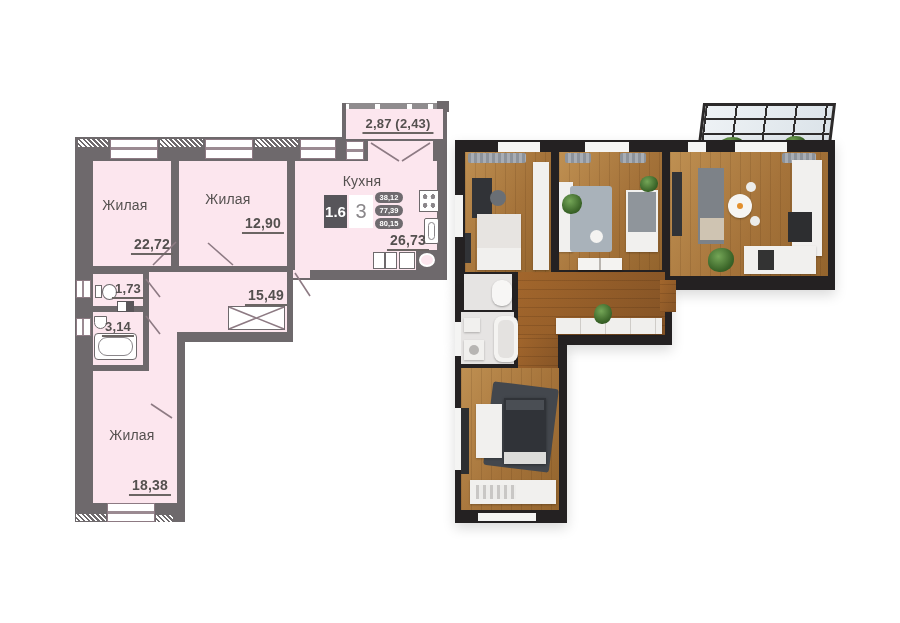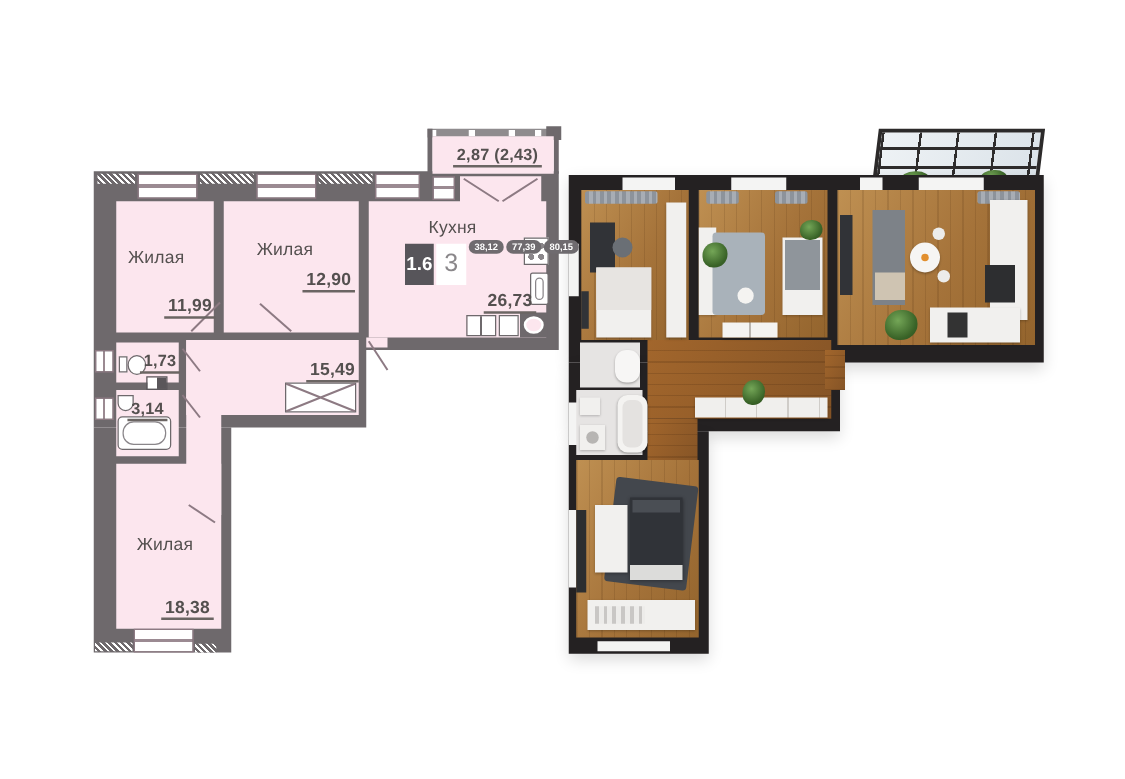--- a/index.html
+++ b/index.html
@@ -18,21 +18,21 @@
   .lbl{position:absolute;transform:translateX(-50%);color:#54504f;white-space:nowrap;
        font-size:14px;letter-spacing:.2px;z-index:6;}
   .area{font-weight:bold;border-bottom:2px solid #6b6563;padding:0 3px 1px;}
   .small-lbl{font-size:13px;}
   .overlay{position:absolute;left:0;top:0;z-index:5;pointer-events:none;}
   .badge{display:flex;align-items:flex-start;gap:2px;z-index:7;}
   .badge-dark{width:23px;height:33px;background:#57555a;color:#fff;font-size:15px;font-weight:bold;
               display:flex;align-items:center;justify-content:center;margin-top:3px;}
   .badge-num{width:24px;height:33px;background:#fff;color:#8a878a;font-size:20px;
              display:flex;align-items:center;justify-content:center;margin-top:3px;}
-  .pillcol{display:flex;flex-direction:row;gap:2px;justify-content:flex-end;}
+  .pillcol{display:flex;flex-direction:column;gap:2px;justify-content:flex-end;}
   .pill{width:28px;height:11px;border-radius:6px;background:#6f6b6f;color:#fff;font-size:7.5px;
         font-weight:bold;display:flex;align-items:center;justify-content:center;}
   .stove{background-color:#fff;border:1px solid #6e696c;box-sizing:border-box;
     background-image:radial-gradient(circle 2.5px at 28% 28%,#8a868a 95%,transparent),
                      radial-gradient(circle 2.5px at 72% 28%,#8a868a 95%,transparent),
                      radial-gradient(circle 2.5px at 28% 72%,#8a868a 95%,transparent),
                      radial-gradient(circle 2.5px at 72% 72%,#8a868a 95%,transparent);}
   
   .wall3{background:#242122;box-shadow:0 5px 12px rgba(0,0,0,.15);}
   .wood{background:repeating-linear-gradient(90deg,rgba(60,30,5,.13) 0 1px,rgba(0,0,0,0) 1px 10px),
@@ -126,21 +126,21 @@
         <path d="M153,265 L176,242"></path>
         <path d="M233,265 L208,243"></path>
         <path d="M295,273 L310,296"></path>
         <path d="M146,279 L160,297"></path>
         <path d="M146,316 L160,334"></path>
         <path d="M151,404 L172,418"></path>
       </g>
     </svg>
 
     <div class="lbl" style="left:125px;top:197px">Жилая</div>
-    <div class="lbl area" style="left:152px;top:236px">11,99</div>
+    <div class="lbl area" style="left:152px;top:236px">22,72</div>
     <div class="lbl" style="left:228px;top:191px">Жилая</div>
     <div class="lbl area" style="left:263px;top:215px">12,90</div>
     <div class="lbl" style="left:362px;top:173px">Кухня</div>
     <div class="lbl area" style="left:408px;top:232px">26,73</div>
     <div class="lbl area small-lbl" style="left:128px;top:281px">1,73</div>
     <div class="lbl area small-lbl" style="left:118px;top:319px">3,14</div>
     <div class="lbl area" style="left:266px;top:287px">15,49</div>
     <div class="lbl" style="left:132px;top:427px">Жилая</div>
     <div class="lbl area" style="left:150px;top:477px">18,38</div>
     <div class="lbl area small-lbl" style="left:398px;top:116px">2,87 (2,43)</div>

